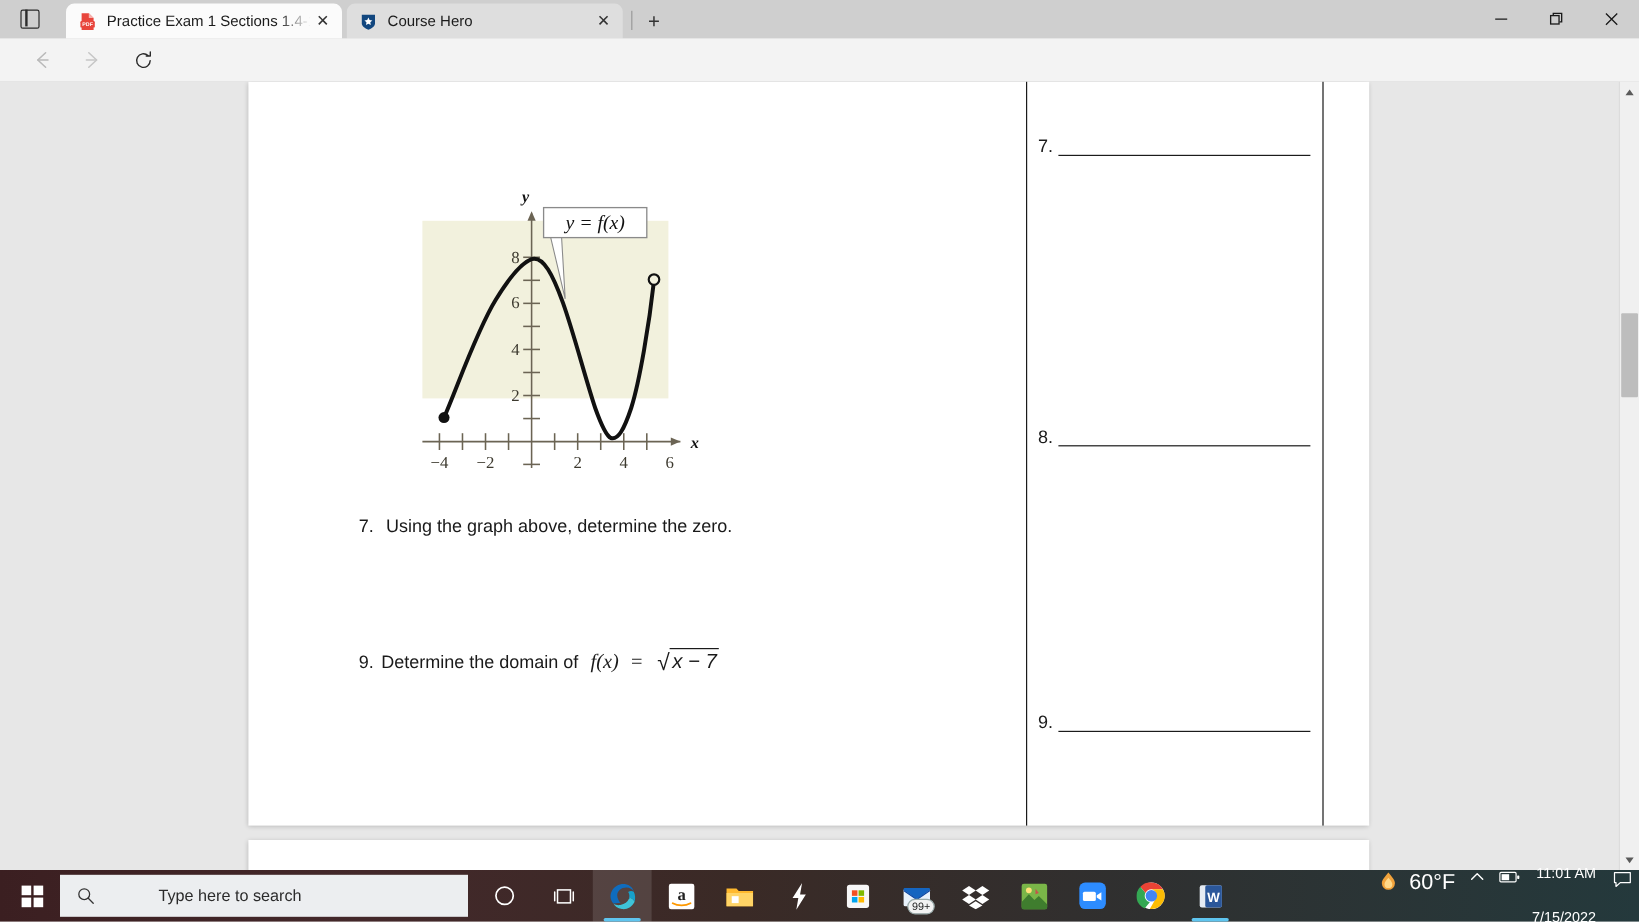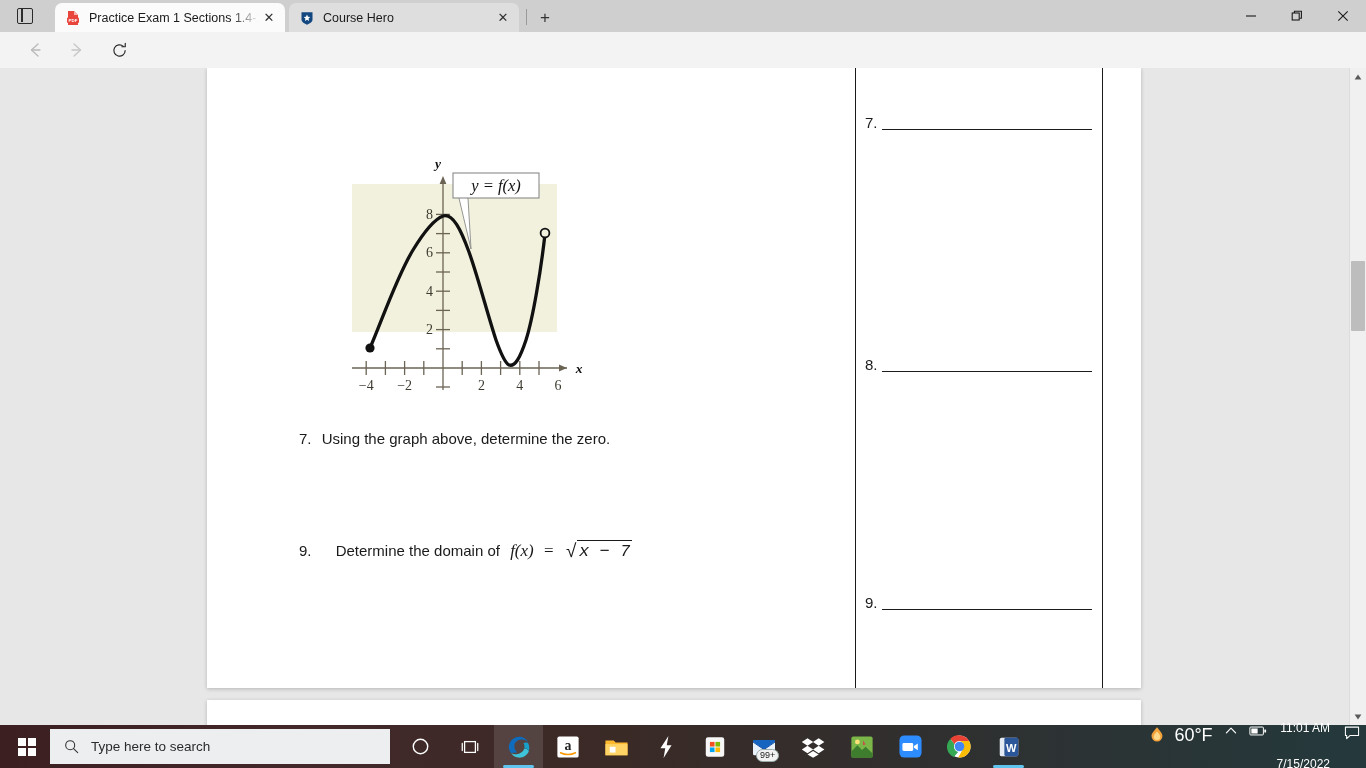--- a/index.html
+++ b/index.html
@@ -51,31 +51,31 @@
   .vrule.b{left:895px;height:620px;}
 
   .ansblank{position:absolute;font-size:15px;color:#1b1b1b;display:flex;align-items:flex-end;}
   .ansnum{font-family:"Liberation Sans",sans-serif;line-height:1;}
   .ansline{display:inline-block;width:210px;border-bottom:1.3px solid #1b1b1b;margin-left:4px;height:13px;}
 
   .qline{position:absolute;font-size:15px;color:#1a1a1a;white-space:nowrap;}
   .qnum{display:inline-block;}
   .mathi{font-family:"Liberation Serif",serif;font-style:italic;font-size:17px;}
   .mathr{font-family:"Liberation Serif",serif;font-size:17px;}
-  .sqrt{display:inline-block;position:relative;font-family:Liberation Mono, monospace;font-style:italic;font-size:17px;padding-left:2px;}
+  .sqrt{display:inline-block;position:relative;font-family:Liberation Sans, sans-serif;font-style:italic;font-size:17px;padding-left:2px;}
   .sqrt > .radicand{border-top:1.2px solid #1a1a1a;padding:1px 2px 0 2px;display:inline-block;}
   .radsign{font-style:normal;font-size:19px;display:inline-block;transform:translateY(1px);}
 
   .figure{position:absolute;left:138px;top:82px;width:250px;height:240px;}
 
   
   .taskbar{position:absolute;left:0;top:725px;width:1366px;height:43px;
     background:linear-gradient(90deg,#3b1f21 0%,#43282a 22%,#3a2a26 45%,#2f3030 70%,#24393c 100%);}
   .startbtn{position:absolute;left:5px;top:0;width:44px;height:43px;display:flex;align-items:center;justify-content:center;}
-  .searchbox{position:absolute;left:50px;top:4px;width:340px;height:35px;background:#eceef0;display:flex;align-items:center;padding-left:14px;box-sizing:border-box;}
+  .searchbox{position:absolute;left:50px;top:4px;width:340px;height:35px;background:#eceef0;display:flex;align-items:center;padding-left:14px;box-sizing:border-box;gap:41px;}
   .searchbox .txt{font-size:13.5px;color:#2b2b2b;margin-left:12px;}
   .tbicons{position:absolute;left:396px;top:0;height:43px;display:flex;align-items:center;}
   .tbi{width:49px;height:43px;display:flex;align-items:center;justify-content:center;position:relative;}
   .tbi.running:after{content:"";position:absolute;left:9px;bottom:0px;width:31px;height:3px;background:#5fc5ef;border-radius:2px;}
   .tbi.active{background:rgba(255,255,255,.12);}
   .tray{position:absolute;right:0;top:0;height:43px;display:flex;align-items:center;}
   .tray .item{display:flex;align-items:flex-start;height:43px;padding:0 6px;color:#fff;font-size:18px;}
   .clock{display:flex;flex-direction:column;align-items:flex-end;justify-content:center;line-height:1.28;color:#fff;font-size:12px;padding:0 8px 0 4px;gap:20px;}
   .badge99{position:absolute;left:17px;bottom:6px;background:#f2f2f2;color:#222;font-size:9px;border-radius:8px;padding:0 3px;border:1px solid #9aa;line-height:11px;}
 
@@ -329,21 +329,21 @@
       </div>
 
       <div class="qline" style="left:92px;top:362px;">
         <span class="qnum">7.</span>
         <span style="margin-left:6px;">Using the graph above, determine the zero.</span>
       </div>
 
 
       <div class="qline" style="left:92px;top:472px;">
         <span class="qnum">9.</span>
-        <span style="margin-left:20px;">Determine the domain of</span>
+        <span style="margin-left:2px;">Determine the domain of</span>
         <span class="mathi" style="margin-left:6px;">f</span><span class="mathi">(x)</span>
         <span class="mathr" style="margin:0 6px;">=</span>
         <span class="sqrt"><span class="radsign">√</span><span class="radicand">x − 7</span></span>
       </div>
 
       <div class="ansblank" style="left:658px;top:47px;">
         <span class="ansnum">7.</span>
         <span class="ansline"></span>
       </div>
       <div class="ansblank" style="left:658px;top:289px;">

